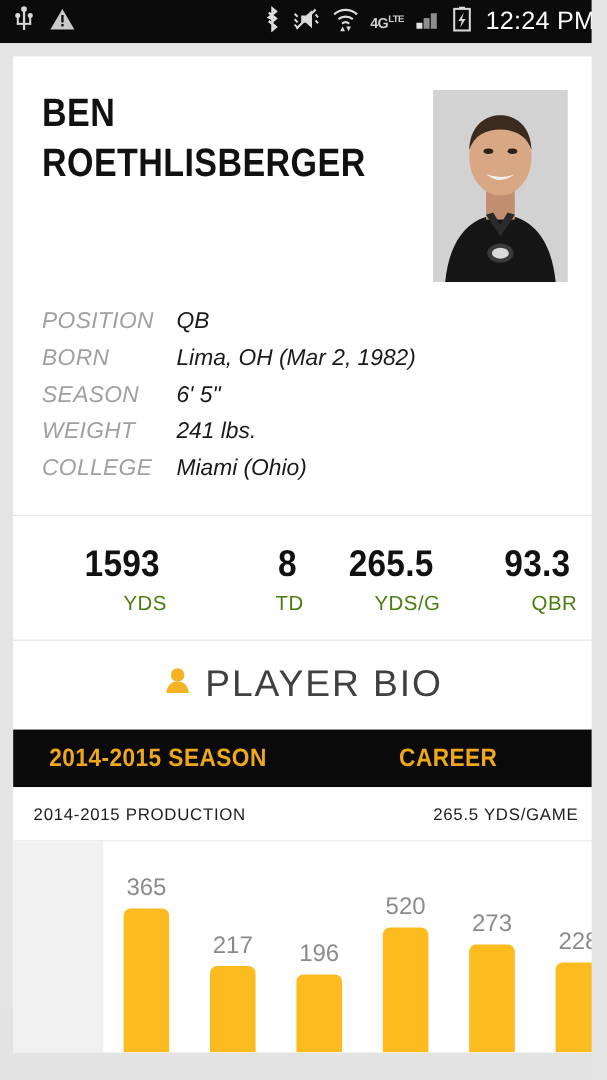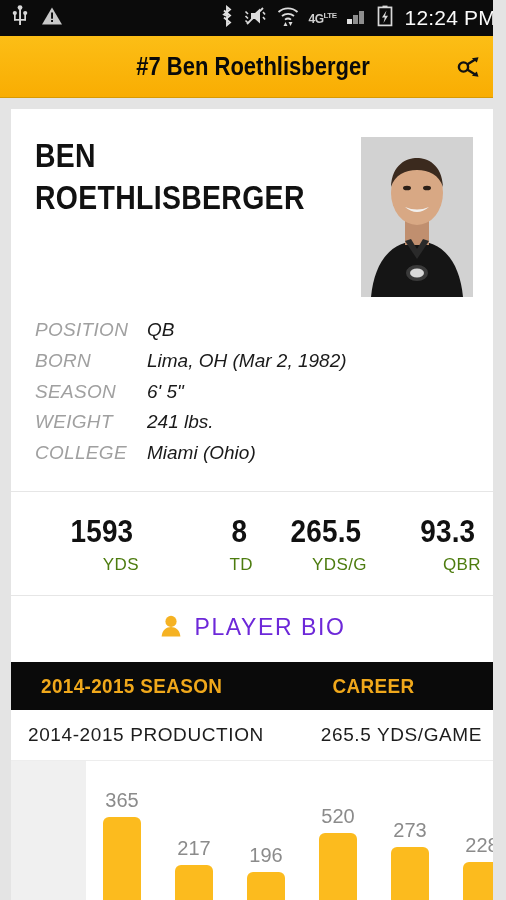--- a/index.html
+++ b/index.html
@@ -82,41 +82,41 @@
     transform: scaleX(0.9); letter-spacing: 0.2px;
   }
   .stat-lbl { font-size: 17px; color: #4d7c0f; margin-top: 5px; letter-spacing: 0.4px; }
 
   
   .biolink {
     display: flex; align-items: center; justify-content: center; gap: 12px;
     padding: 18px 0 20px 0;
   }
   .biolink-txt {
-    color: #6d28d9; font-size: 23px; letter-spacing: 1.6px;
+    color: #404040; font-size: 31px; letter-spacing: 1.6px;
   }
 
   
   .tabs {
     margin: 0 11px; background: #0a0a0a; display: flex; height: 48px;
   }
   .tab { flex: 1; display: flex; align-items: center; justify-content: center; }
   .tab-lbl {
     font-family: "Liberation Sans Narrow", "Liberation Sans", sans-serif;
     font-weight: bold; font-size: 21px; color: #f0a81b;
     letter-spacing: 0.4px; transform: scaleX(0.9);
   }
 
   
   .chartcard { margin: 0 11px; background: #fff; }
   .chart-head {
     display: flex; align-items: center; justify-content: space-between;
     padding: 14px 13px 14px 17px; border-bottom: 1px solid #ededed;
   }
-  .chart-head span { font-size: 19px; color: #1d1d1d; letter-spacing: 0.6px; }
+  .chart-head span { font-size: 14px; color: #1d1d1d; letter-spacing: 0.6px; }
 
   .chart-body { position: relative; height: 176px; background: #f0f0f0; overflow: hidden; }
   .plot {
     position: absolute; left: 75px; top: 0; right: 0; bottom: 0;
     background: #ffffff; overflow: hidden;
   }
   .bars { position: absolute; left: 0; bottom: 0; top: 0; right: 0; }
   .bar-wrap { position: absolute; bottom: 0; }
   .bar {
     width: 100%; background: #fcbb1e;
@@ -208,32 +208,20 @@
         <svg width="16" height="22" viewBox="0 0 16 22">
           <rect x="5.5" y="0.6" width="5" height="2" fill="#d8d8d8"></rect>
           <rect x="1.5" y="2.4" width="13" height="18" fill="none" stroke="#d8d8d8" stroke-width="1.7"></rect>
           <polygon points="9.5,5.5 5,12.5 7.8,12.5 6.5,18 11,10.8 8,10.8" fill="#d8d8d8"></polygon>
         </svg>
       </span>
       <span class="sb-time">12:24 PM</span>
     </div>
   </div>
 
-  <div class="actionbar">
-    <div class="ab-title">#7 Ben Roethlisberger</div>
-    <div class="ab-share">
-      <svg width="30" height="30" viewBox="0 0 30 30">
-        <circle cx="8.5" cy="15" r="4.6" fill="none" stroke="#121212" stroke-width="2.4"></circle>
-        <line x1="12.6" y1="12.2" x2="21" y2="7" stroke="#121212" stroke-width="2.4"></line>
-        <polygon points="23.5,5.2 16.9,6.3 21.8,10.6" fill="#121212"></polygon>
-        <line x1="12.6" y1="17.8" x2="21" y2="23" stroke="#121212" stroke-width="2.4"></line>
-        <polygon points="23.5,24.8 16.9,23.7 21.8,19.4" fill="#121212"></polygon>
-      </svg>
-    </div>
-  </div>
 
   <div class="page">
 
     <div class="card">
 
       <div class="hero">
         <div class="hero-left">
           <div class="pname">BEN</div>
           <div class="pname">ROETHLISBERGER</div>
         </div>

